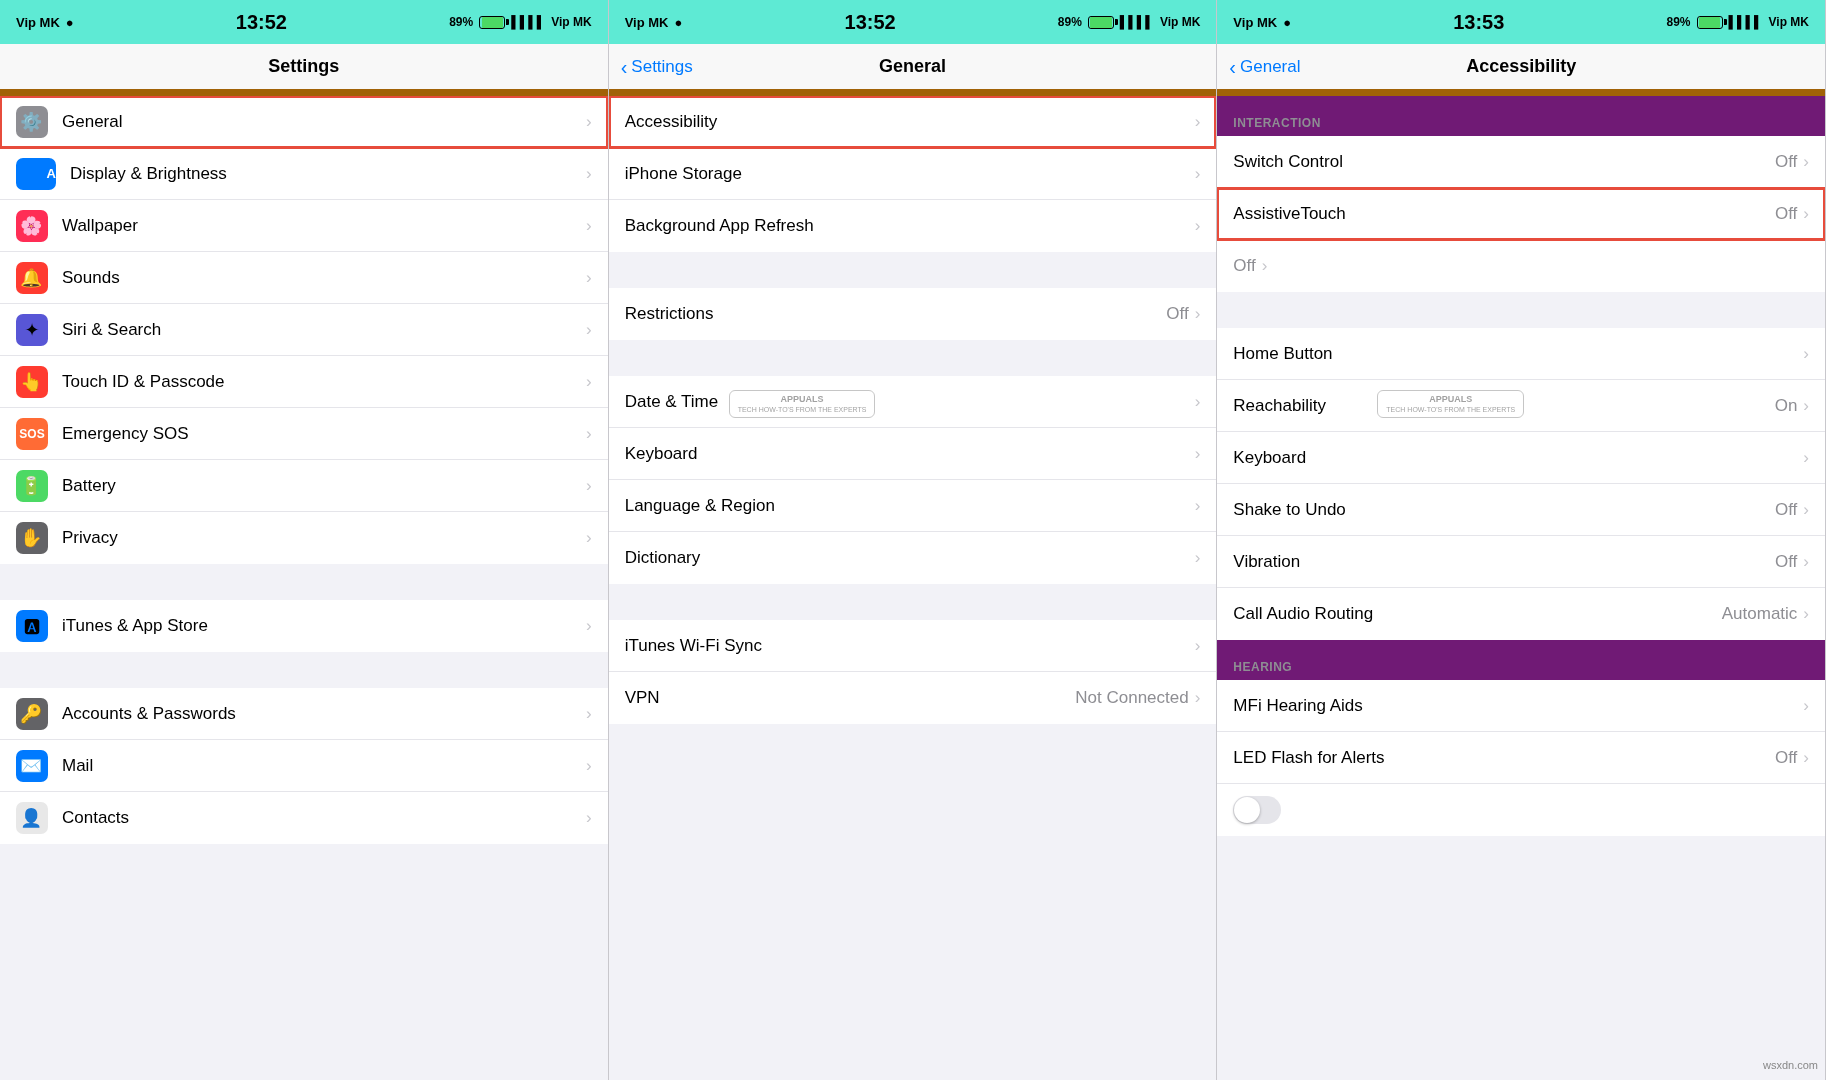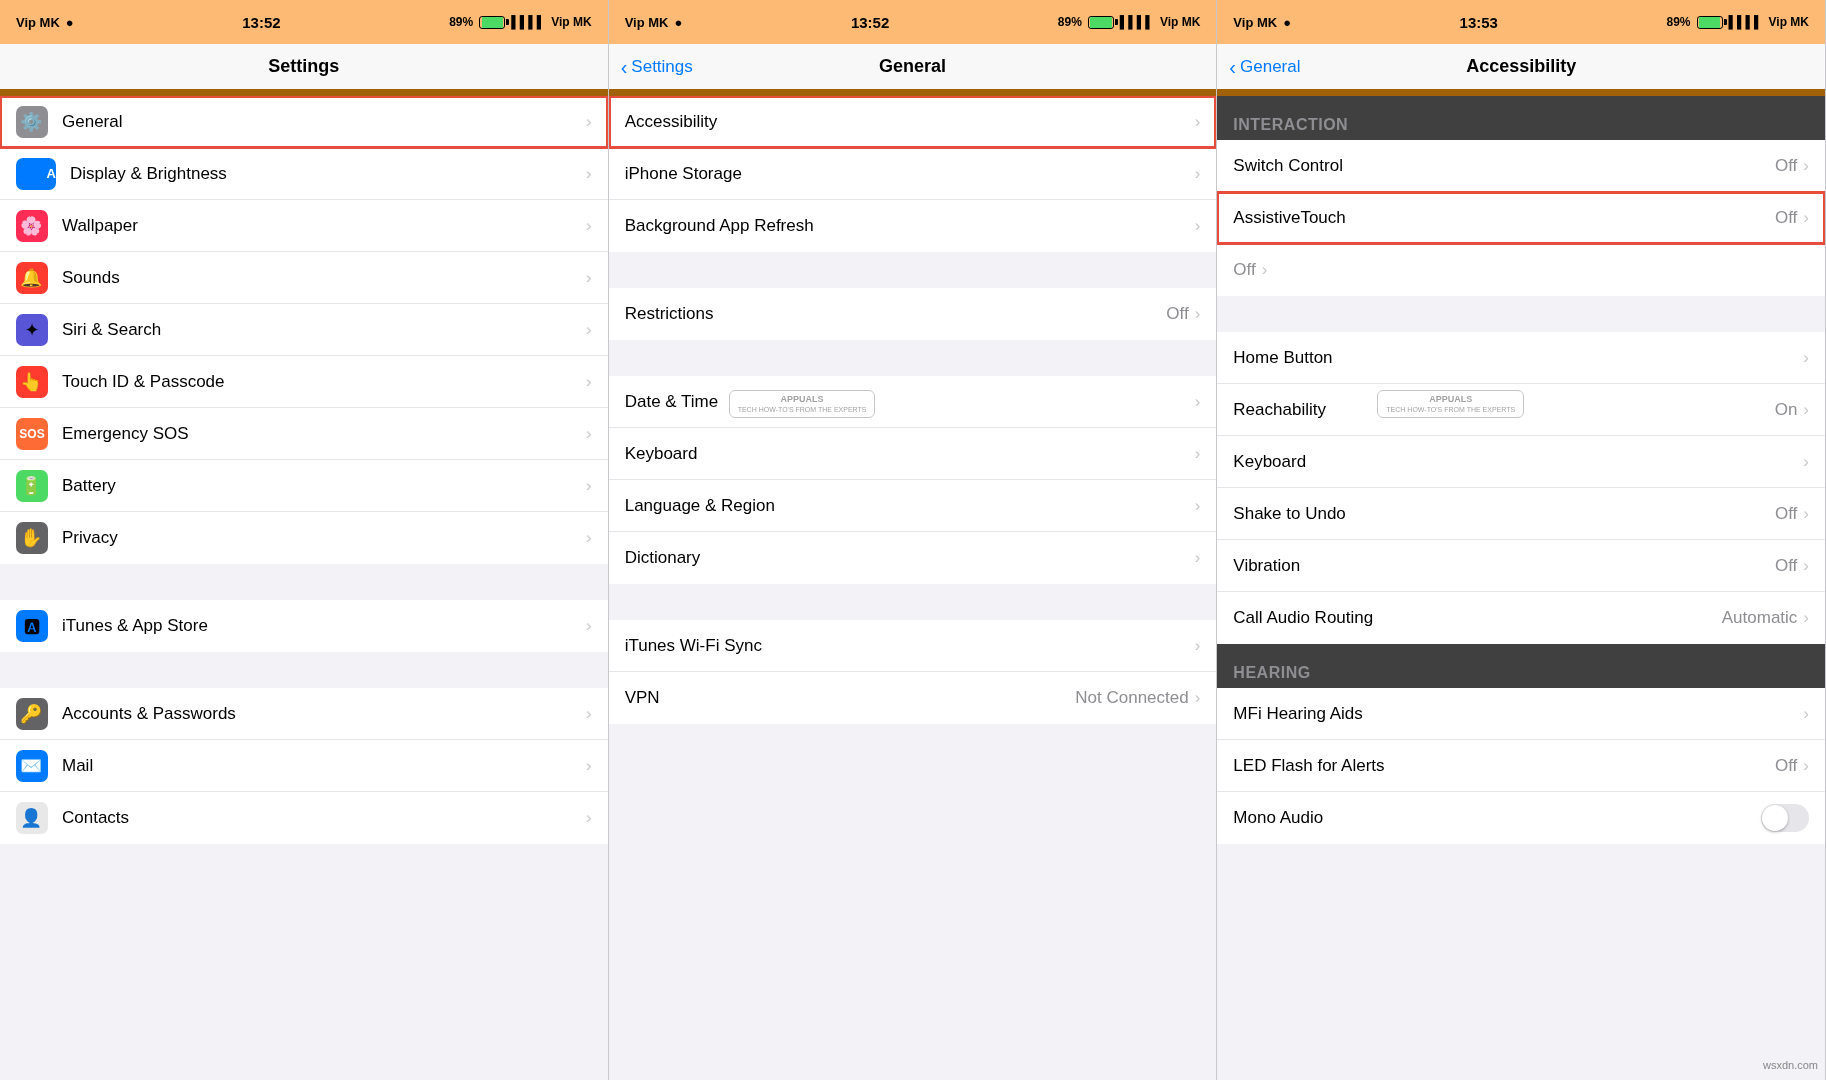--- a/index.html
+++ b/index.html
@@ -19,31 +19,31 @@
       flex-direction: column;
       border-right: 1px solid #c8c7cc;
       background: #f2f2f7;
       overflow: hidden;
     }
     .panel:last-child { border-right: none; }
 
     
     .status-bar {
       height: 44px;
-      background: #fdba74;
+      background: #5eead4;
       display: flex;
       align-items: center;
       justify-content: space-between;
       padding: 12px 16px;
       font-size: 13px;
       font-weight: 600;
       flex-shrink: 0;
     }
     .status-left { display: flex; align-items: center; gap: 6px; }
-    .status-center { font-size: 15px; font-weight: 600; }
+    .status-center { font-size: 20px; font-weight: 600; }
     .status-right { display: flex; align-items: center; gap: 6px; font-size: 12px; }
     .battery-icon {
       display: inline-flex; align-items: center; justify-content: center;
       width: 26px; height: 13px; border: 1.5px solid #000; border-radius: 3px; position: relative;
     }
     .battery-icon::after {
       content: ''; position: absolute; right: -5px; top: 50%; transform: translateY(-50%);
       width: 3px; height: 6px; background: #000; border-radius: 0 1px 1px 0;
     }
     .battery-fill {
@@ -83,26 +83,26 @@
     }
 
     
     .list-container {
       flex: 1;
       overflow-y: auto;
       background: #f2f2f7;
     }
     .section-header {
       padding: 20px 16px 6px 16px;
-      font-size: 16px;
+      font-size: 12px;
       font-weight: 600;
       color: #8e8e93;
       letter-spacing: 0.5px;
       text-transform: uppercase;
-      background: #404040;
+      background: #701a75;
     }
     .list-section {
       background: #fff;
       margin-bottom: 0;
     }
     .list-item {
       display: flex;
       align-items: center;
       padding: 0 16px;
       min-height: 52px;
@@ -446,21 +446,20 @@
       <div class="list-item">
         <span class="item-label">MFi Hearing Aids</span>
         <span class="chevron">›</span>
       </div>
       <div class="list-item">
         <span class="item-label">LED Flash for Alerts</span>
         <span class="item-value">Off</span>
         <span class="chevron">›</span>
       </div>
       <div class="list-item">
-        <span class="item-label">Mono Audio</span>
         <div class="toggle">
           <div class="toggle-knob"></div>
         </div>
       </div>
     </div>
   </div>
 
   <div style="position:absolute;top:390px;left:160px;opacity:0.55;pointer-events:none;z-index:10;">
     <div style="background:rgba(255,255,255,0.9);border:1.5px solid #999;border-radius:6px;padding:3px 8px;font-size:9px;font-weight:700;color:#555;text-align:center;">
       APPUALS<br><span style="font-size:7px;font-weight:400;">TECH HOW-TO'S FROM THE EXPERTS</span>

